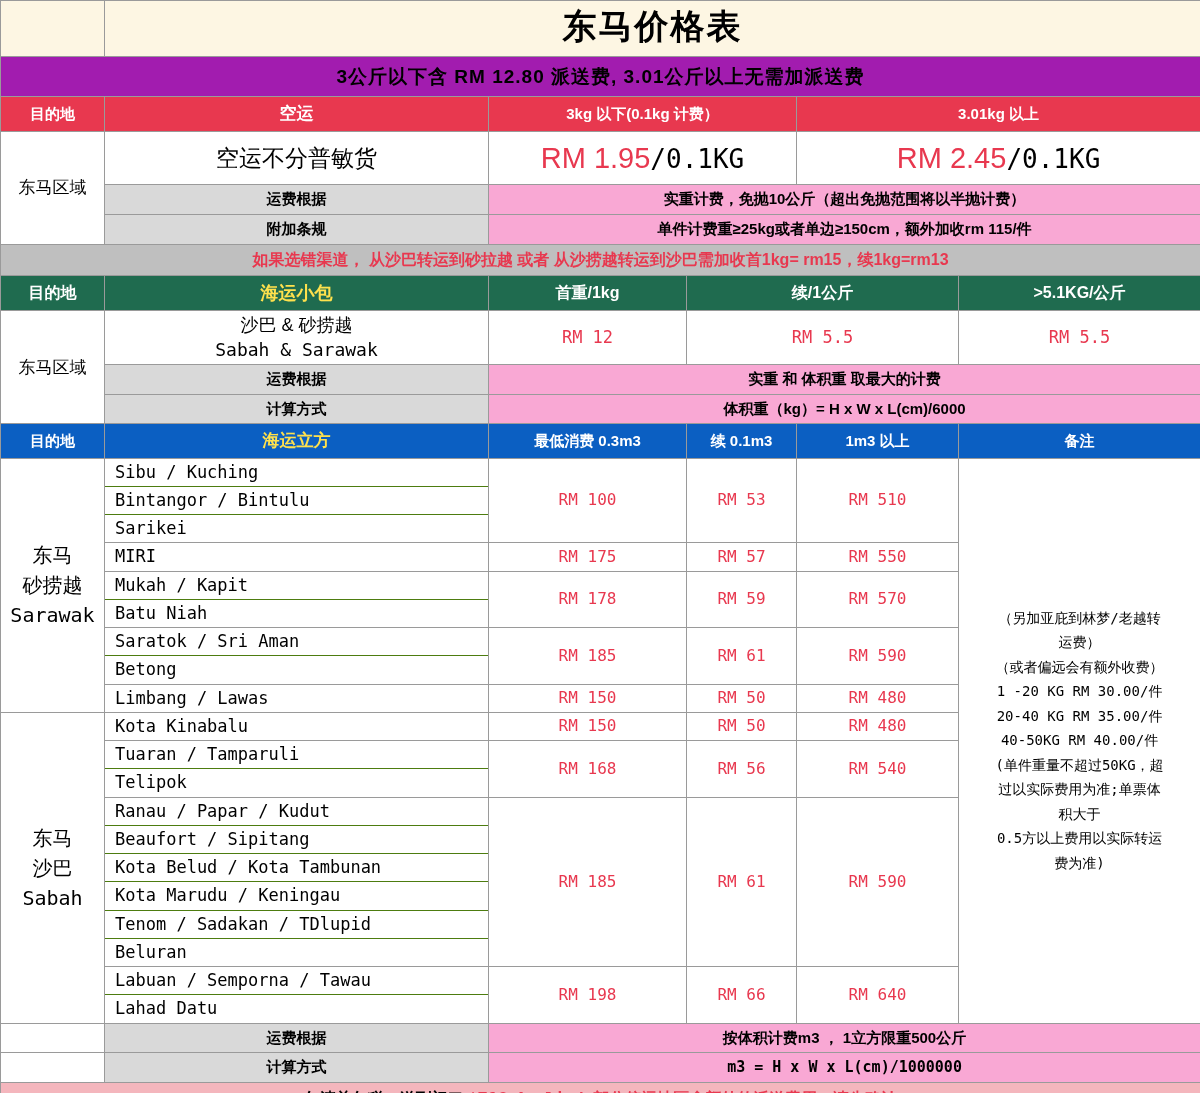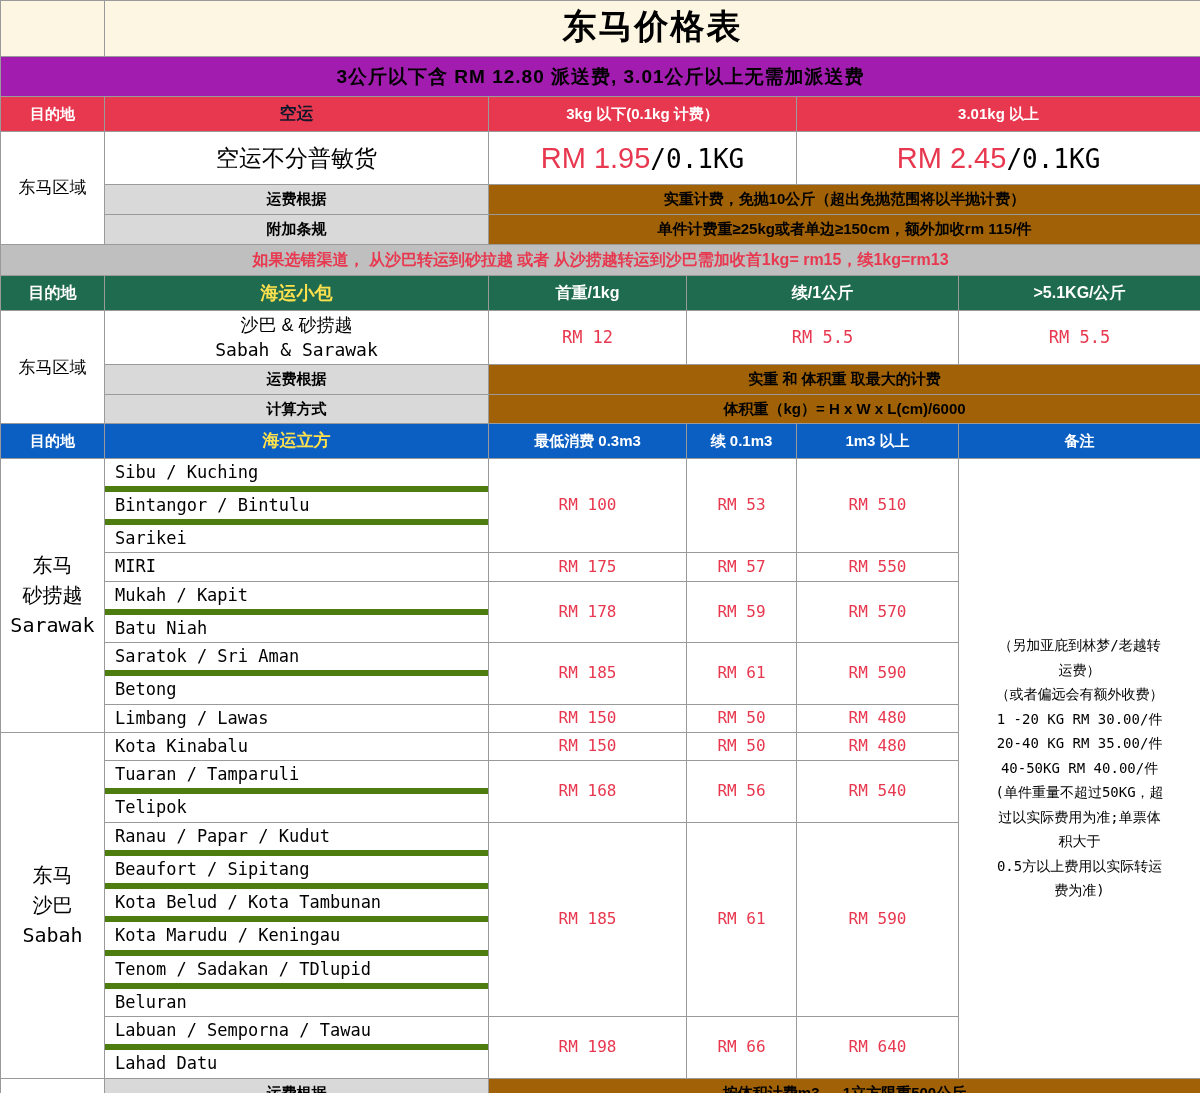--- a/index.html
+++ b/index.html
@@ -40,29 +40,29 @@
     letter-spacing:1px;
   }
   
   .red-head td{
     background:#e8384f;
     color:#ffffff;
     font-weight:700;
     font-size:15px;
     padding:6px 2px;
   }
-  .red-head td.yellow{color:#0f172a;font-size:17px;}
+  .red-head td.yellow{color:#ffffff;font-size:17px;}
   
   .air-desc{font-size:23px;padding:12px 0;background:#ffffff;}
   .air-price{font-size:26px;background:#ffffff;}
   .air-price .rm{color:#e8384f;font-size:29px;font-weight:500;}
   .air-region{font-size:17px;background:#ffffff;}
   
   .gray{background:#d9d9d9;font-weight:700;font-size:15px;padding:5px 0;}
-  .white-val{background:#a16207;font-weight:700;font-size:15px;padding:5px 0;}
+  .white-val{background:#f9a8d4;font-weight:700;font-size:15px;padding:5px 0;}
   
   .warn td{
     background:#bfbfbf;
     color:#e8384f;
     font-weight:700;
     font-size:16px;
     padding:5px 12px;
   }
   
   .green-head td{
@@ -85,21 +85,21 @@
     padding:6px 2px;
   }
   .blue-head td.yellow{color:#ffe14d;font-size:17px;}
   
   .city{
     text-align:left;
     padding-left:10px;
     font-size:17px;
     background:#ffffff;
   }
-  .city-line{border-bottom:6px solid #4d7c0f;padding:3px 0 3px 10px;text-align:left;}
+  .city-line{border-bottom:1px solid #4d7c0f;padding:3px 0 3px 10px;text-align:left;}
   .city-line:last-child{border-bottom:none;}
   .price{color:#e8384f;font-size:16px;background:#ffffff;}
   .region-name{font-size:20px;background:#ffffff;line-height:1.5;}
   .remark{
     font-size:14px;
     background:#ffffff;
     line-height:1.75;
     padding:4px 8px;
   }
   

